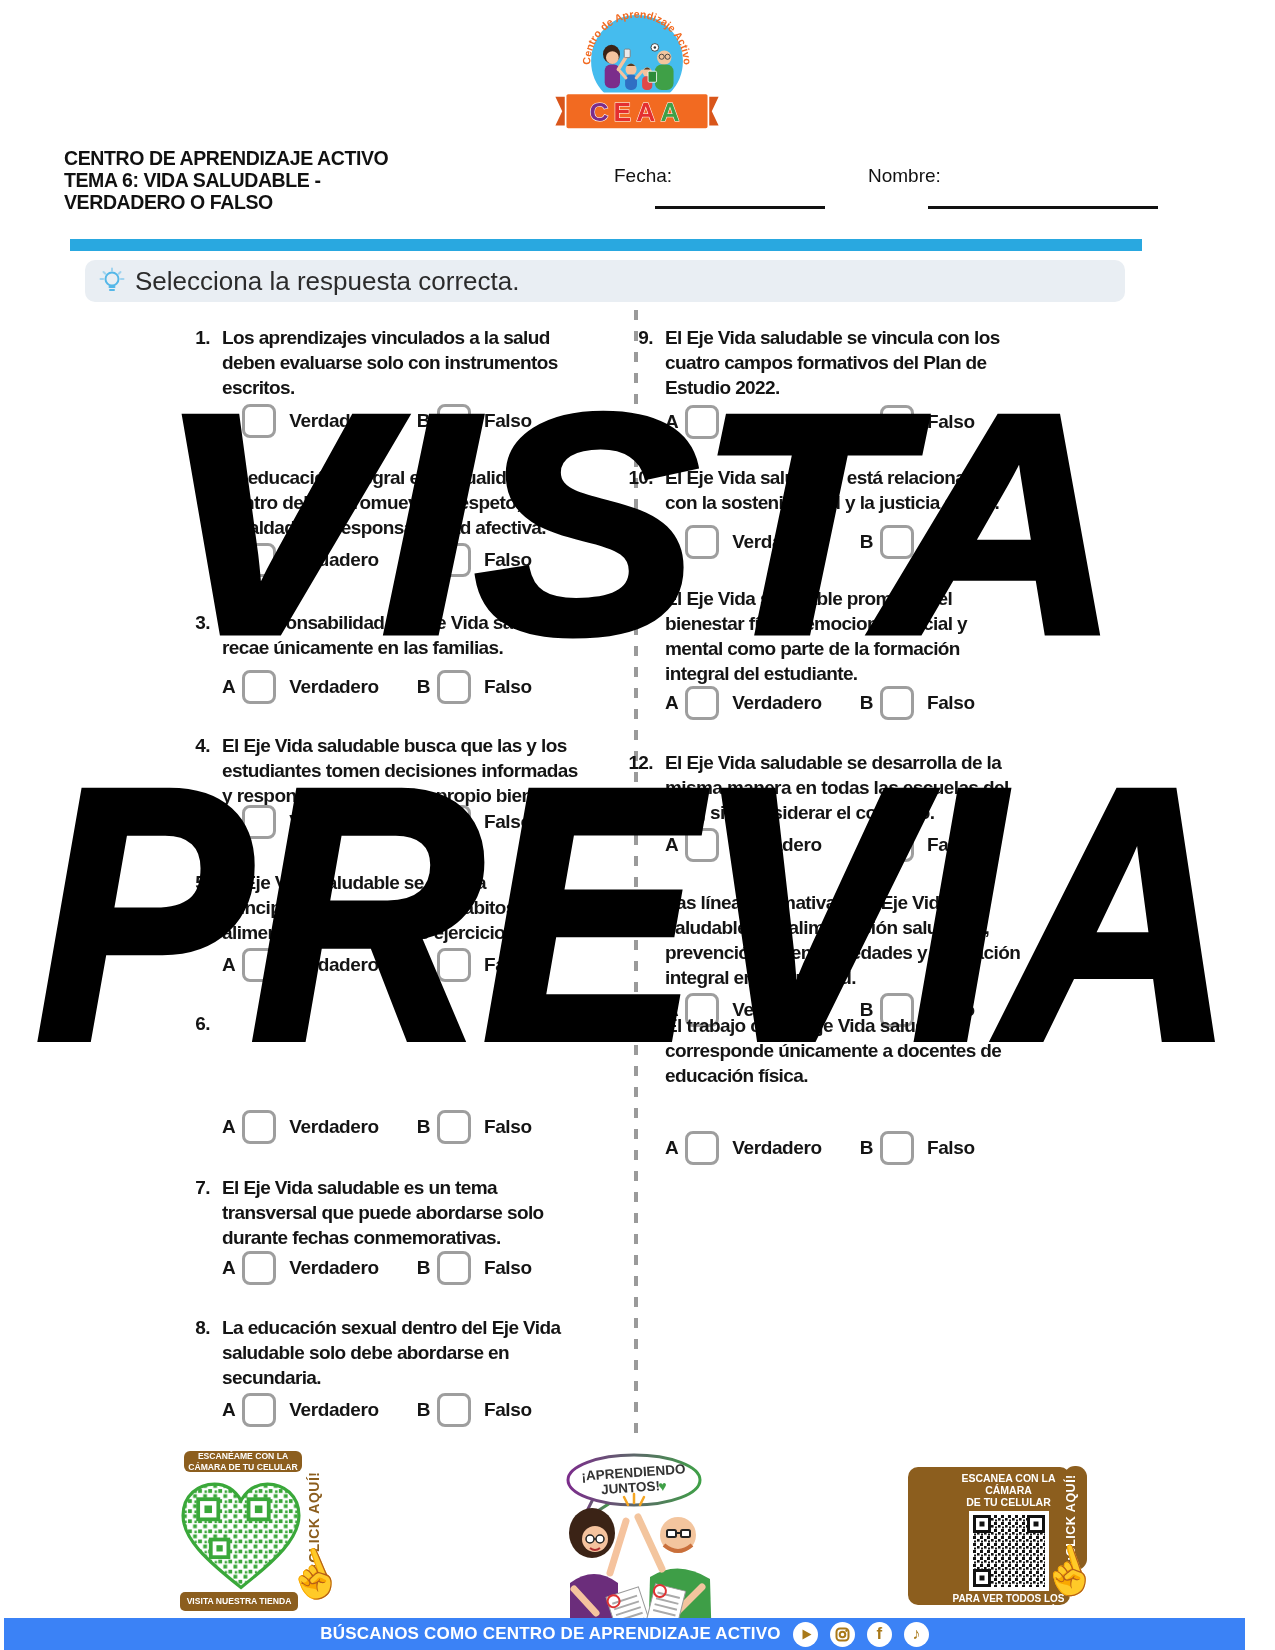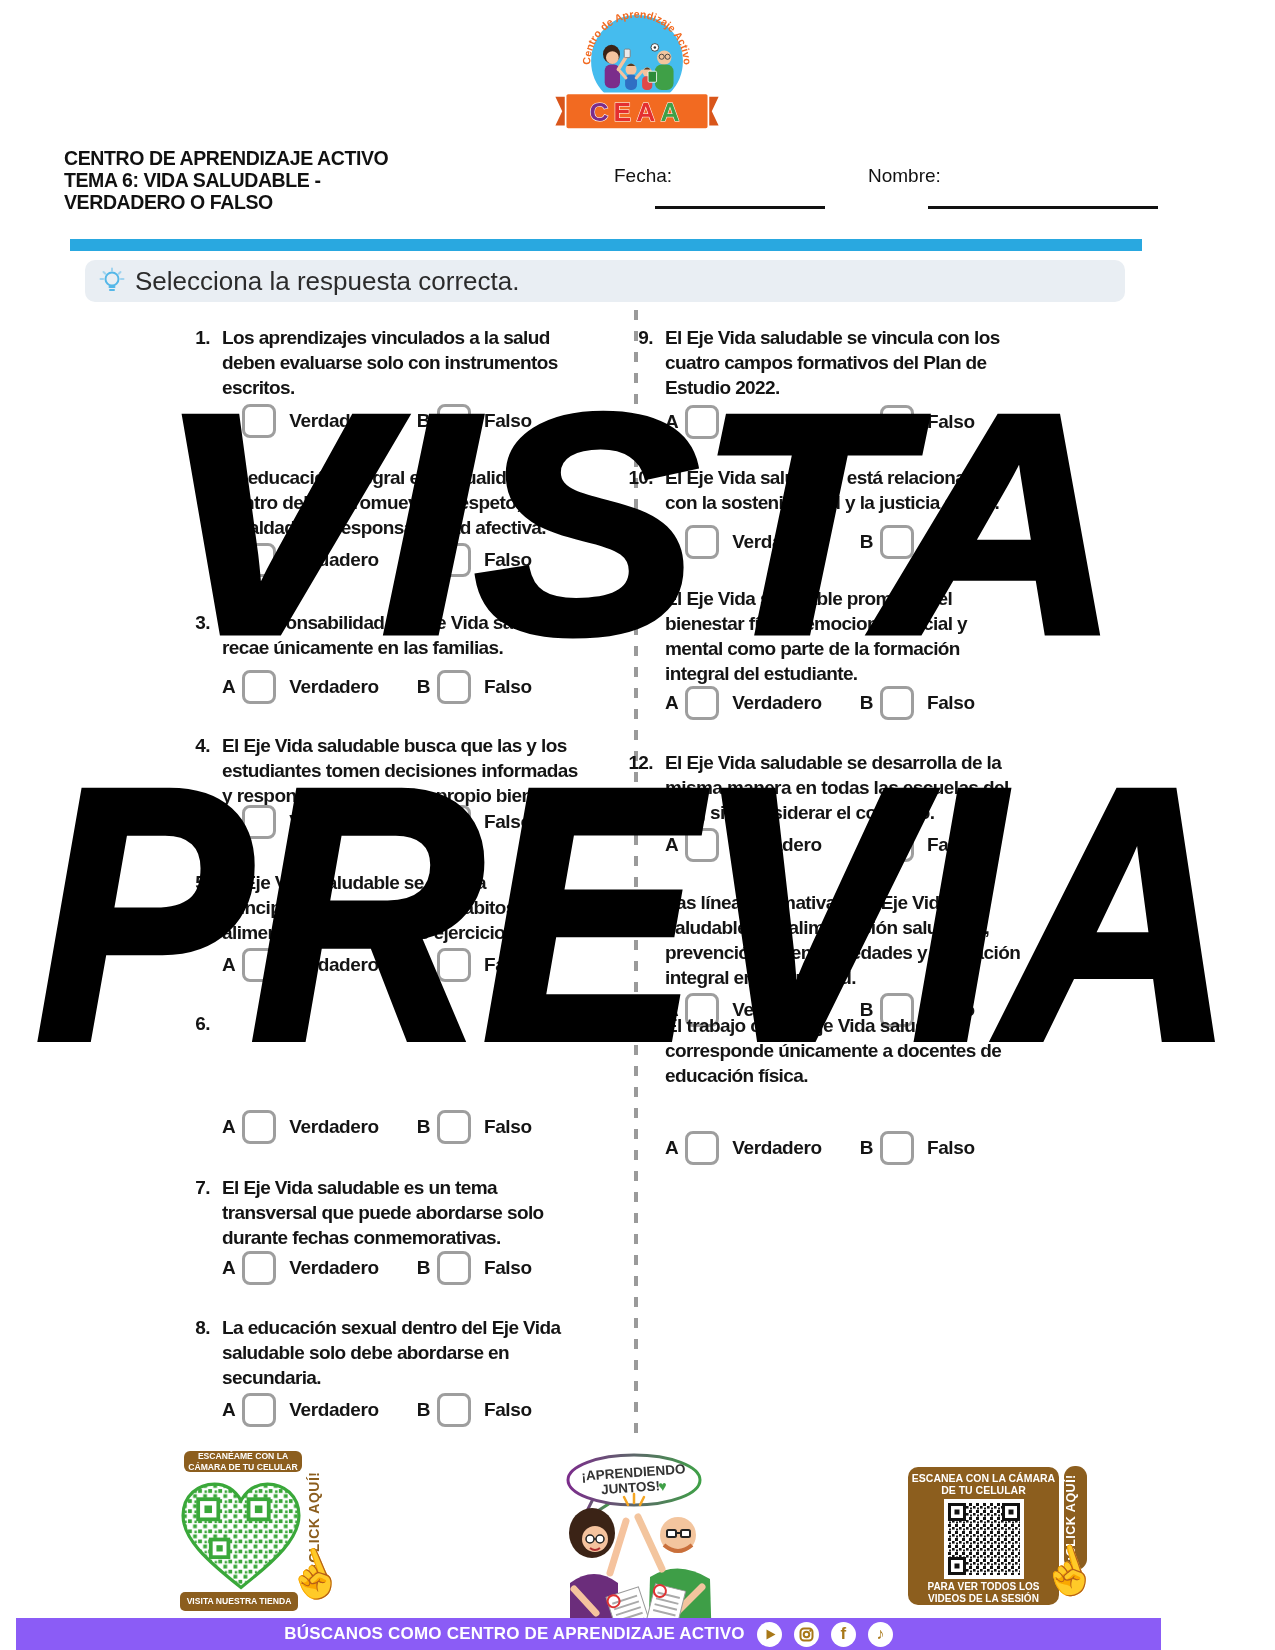--- a/index.html
+++ b/index.html
@@ -36,30 +36,30 @@
   .badge1{left:184px;top:1451px;width:114px;font-size:8.6px;padding:0 2px;}
   .badge2{left:180px;top:1592px;width:116px;font-size:8.6px;padding:4px 1px;border-radius:5px;}
   .vclick{position:absolute;writing-mode:vertical-rl;transform:rotate(180deg);
           font-weight:bold;text-align:center;letter-spacing:0.5px;}
   .vclick.leftc{left:306px;top:1468px;height:104px;color:#8C5E1E;font-size:14px;}
   .vclick.pill{left:1064px;top:1466px;height:104px;width:23px;background:#8C5E1E;color:#fff;
                font-size:12.5px;border-radius:11px;}
   .hand{position:absolute;font-size:46px;color:#111;z-index:45;}
   .hand.hl{left:285px;top:1548px;transform:rotate(-22deg);}
   .hand.hr{left:1040px;top:1544px;transform:rotate(-18deg);}
-  .qr-panel{position:absolute;left:908px;top:1467px;width:151px;height:138px;background:#8C5E1E;
-            border-radius:10px;color:#fff;text-align:center;font-weight:bold;}
+  .qr-panel{position:absolute;left:908px;top:1467px;width:123px;height:138px;background:#8C5E1E;
+            border-radius:10px;color:#fff;text-align:center;font-weight:bold;padding-left:39px;}
   .qr-panel .t{font-size:10.5px;line-height:12px;margin-top:5px;}
   .qr-panel .qrbox{width:80px;height:80px;background:#fff;margin:3px auto 2px auto;display:flex;
                    align-items:center;justify-content:center;}
   .qr-panel .b{font-size:10px;line-height:11.5px;}
   .heartqr{position:absolute;left:178px;top:1479px;}
   .mascots{position:absolute;left:550px;top:1453px;}
   
-  .bottom-bar{position:absolute;left:16px;top:1618px;width:1145px;height:32px;background:#8b5cf6;
+  .bottom-bar{position:absolute;left:4px;top:1618px;width:1241px;height:32px;background:#3b82f6;
               display:flex;align-items:center;justify-content:center;gap:12px;}
   .bottom-bar .bt{color:#fff;font-weight:bold;font-size:17px;letter-spacing:0.2px;}
   .sic{width:25px;height:25px;border-radius:50%;background:#fff;display:flex;align-items:center;
        justify-content:center;flex:none;}
 </style>
 </head>
 <body>
 
 <div class="page">
 

